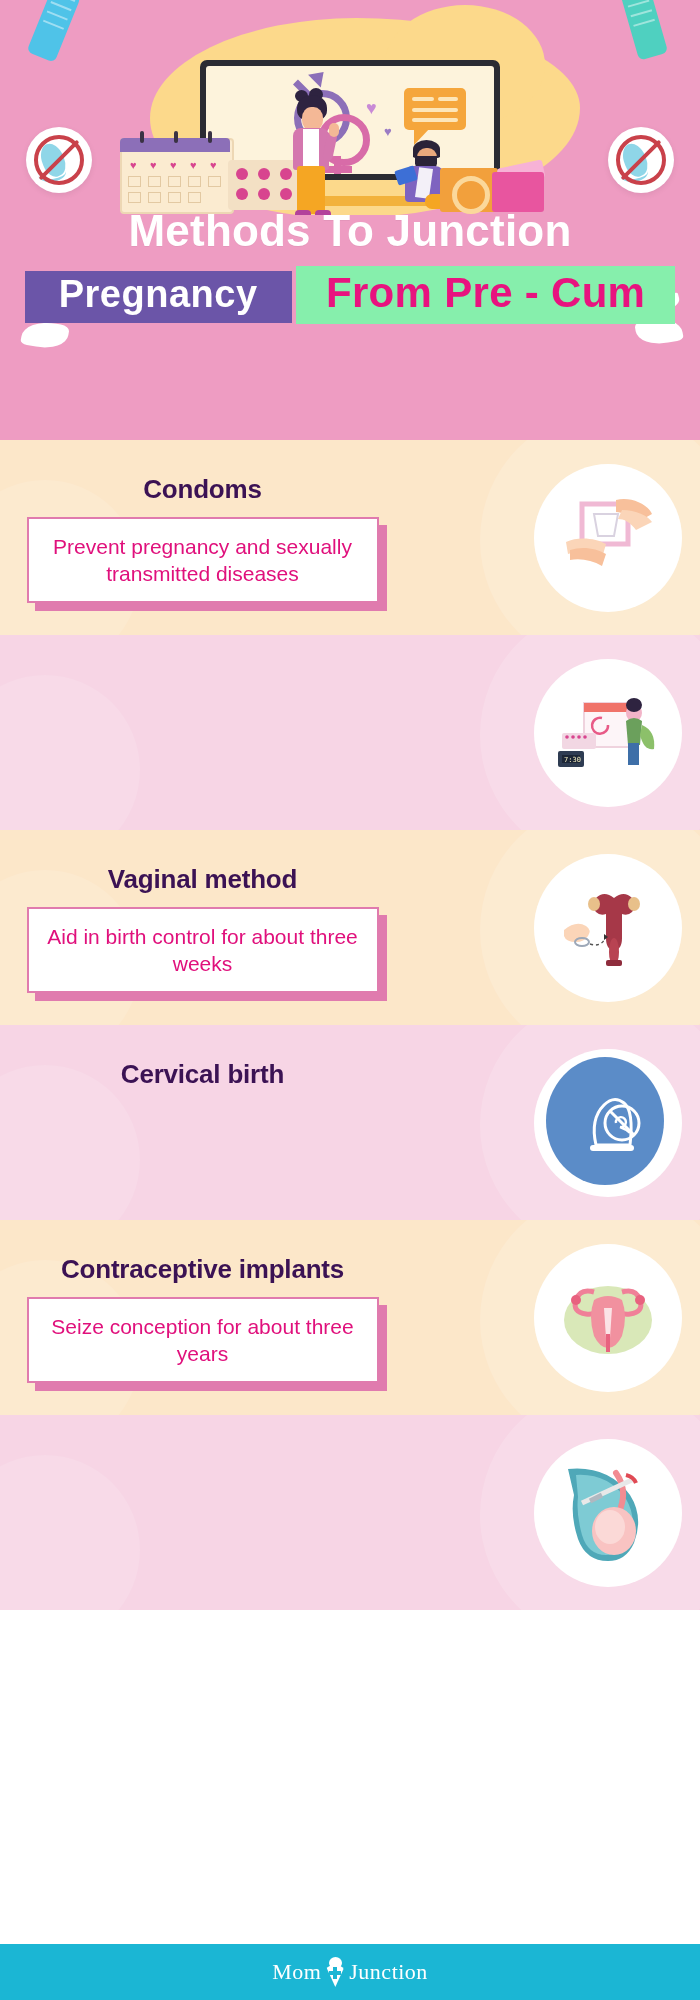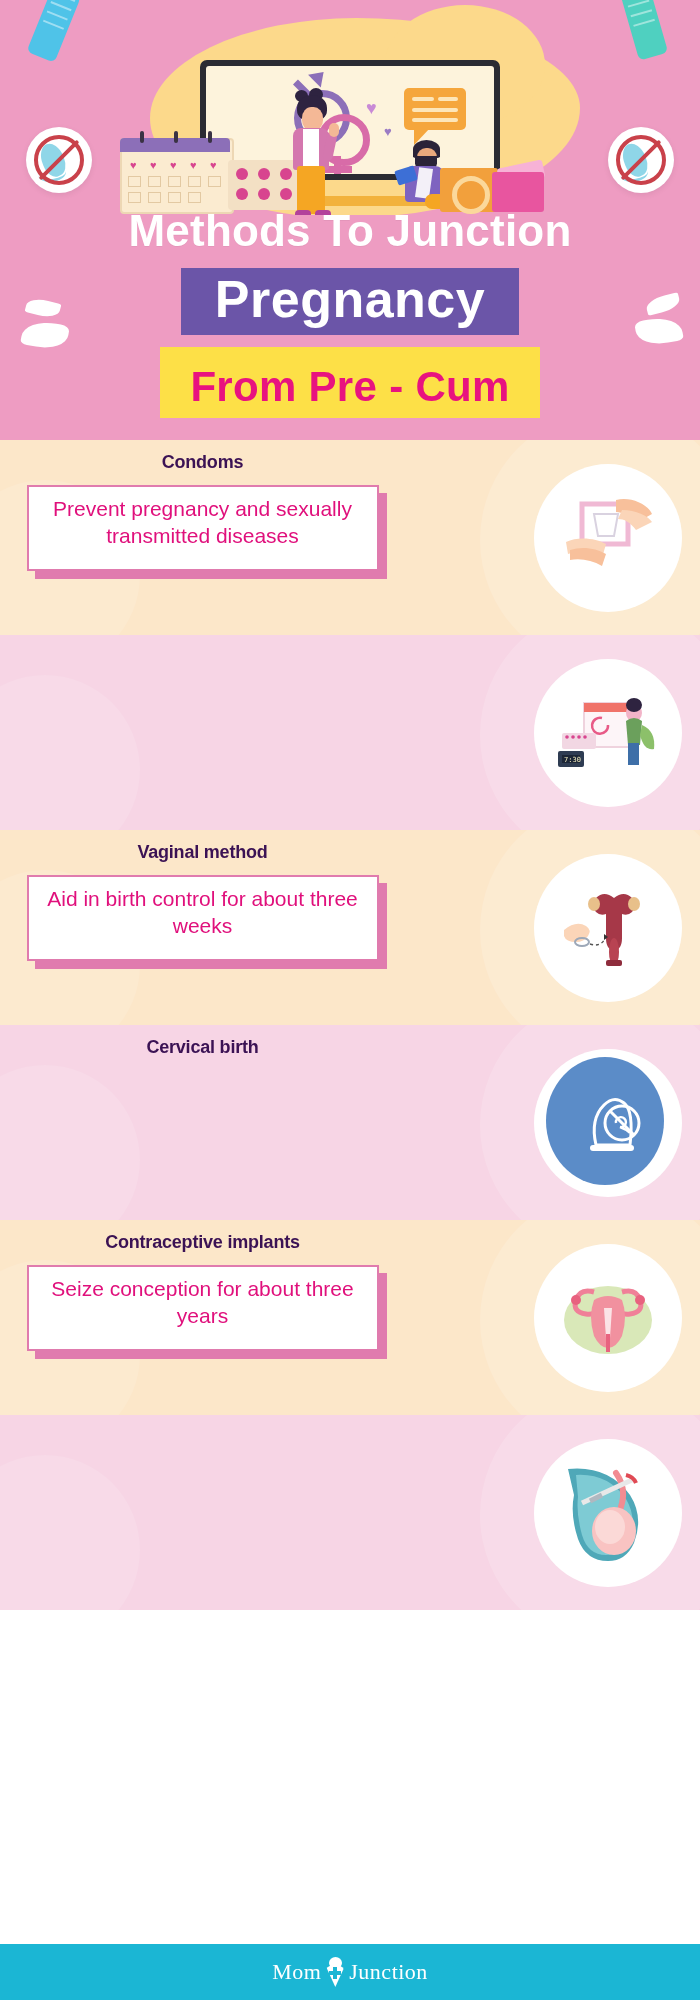--- a/index.html
+++ b/index.html
@@ -83,42 +83,42 @@
 
   .condom-deco{position:absolute;width:30px;height:78px;border-radius:14px 14px 6px 6px;}
   .cd-l{left:40px;top:-18px;background:#4FC3E8;transform:rotate(22deg);}
   .cd-r{left:628px;top:-20px;background:#4FD0C0;transform:rotate(-16deg);}
   .cd-stripe{position:absolute;left:4px;width:22px;height:2px;background:rgba(255,255,255,.45);}
 
   
   .title-wrap{position:absolute;left:0;top:208px;width:700px;text-align:center;}
   .t1{font-size:44px;font-weight:bold;color:#FFFFFF;letter-spacing:.2px;line-height:1.05;margin:0;text-shadow:0 1px 0 rgba(0,0,0,.04);}
   .t2box{display:inline-block;background:#6B55A8;padding:4px 34px 8px;margin-top:14px;}
-  .t2{font-size:52px;font-weight:bold;color:#FFFFFF;line-height:1.05;margin:0;letter-spacing:.5px;}
-  .t3box{display:inline-block;background:#fde047;padding:18px 30px 9px;margin-top:12px;}
+  .t2{font-size:38px;font-weight:bold;color:#FFFFFF;line-height:1.05;margin:0;letter-spacing:.5px;}
+  .t3box{display:inline-block;background:#86efac;padding:5px 30px 9px;margin-top:12px;}
   .t3{font-size:42px;font-weight:bold;color:#E8137F;line-height:1.05;margin:0;letter-spacing:.3px;}
 
   .splash{position:absolute;background:#FFF;border-radius:60% 10% 60% 10%;}
   .sp1{left:26px;top:300px;width:34px;height:16px;transform:rotate(14deg);}
   .sp2{left:22px;top:322px;width:46px;height:26px;border-radius:70% 20% 65% 15%;transform:rotate(10deg);}
   .sp3{left:646px;top:296px;width:34px;height:16px;transform:rotate(-14deg);}
   .sp4{left:636px;top:318px;width:46px;height:26px;border-radius:20% 70% 15% 65%;transform:rotate(-10deg);}
 
   
   .section{position:relative;width:700px;height:195px;overflow:hidden;}
   .sec-cream{background:#FCE7C9;}
   .sec-pink{background:#F7D5E5;}
   .sec-bg-deco{position:absolute;right:-40px;top:-30px;width:260px;height:260px;border-radius:50%;background:rgba(255,255,255,.16);}
   .sec-bg-deco2{position:absolute;left:-50px;top:40px;width:190px;height:190px;border-radius:50%;background:rgba(255,255,255,.12);}
 
   .card-left{position:absolute;left:0;top:0;width:405px;height:195px;}
-  .card-title{text-align:center;font-size:18px;font-weight:bold;color:#3B1254;margin:0;padding-top:12px;letter-spacing:-.2px;}
+  .card-title{text-align:center;font-size:26px;font-weight:bold;color:#3B1254;margin:0;padding-top:34px;letter-spacing:-.2px;}
   .shadowbox{position:relative;margin:12px auto 0;width:352px;}
   .shadowbox .shadow{position:absolute;left:8px;top:8px;width:352px;height:100%;background:#E07BAE;}
-  .box{position:relative;background:#FFFFFF;border:2px solid #E07BAE;min-height:86px;display:flex;align-items:flex-start;justify-content:center;padding:8px 10px;box-sizing:border-box;}
+  .box{position:relative;background:#FFFFFF;border:2px solid #E07BAE;min-height:86px;display:flex;align-items:center;justify-content:center;padding:8px 10px;box-sizing:border-box;}
   .box p{margin:0;text-align:center;font-size:21px;line-height:1.3;color:#E0107C;font-weight:400;}
 
   .card-right{position:absolute;right:18px;top:24px;width:148px;height:148px;}
   .icon-circle{position:absolute;left:0;top:0;width:148px;height:148px;border-radius:50%;background:#FFFFFF;display:flex;align-items:center;justify-content:center;overflow:hidden;}
   .icon-blue-disc{position:absolute;left:12px;top:8px;width:118px;height:128px;border-radius:50%;background:#5B8CC8;}
 
   
   .footer{position:absolute;left:0;bottom:0;width:700px;height:56px;background:#1BB6D4;display:flex;align-items:center;justify-content:center;}
   .logo{display:flex;align-items:center;gap:0px;}
   .logo-text{font-size:22px;color:#FFFFFF;letter-spacing:.5px;font-family:"Liberation Serif",serif;}

